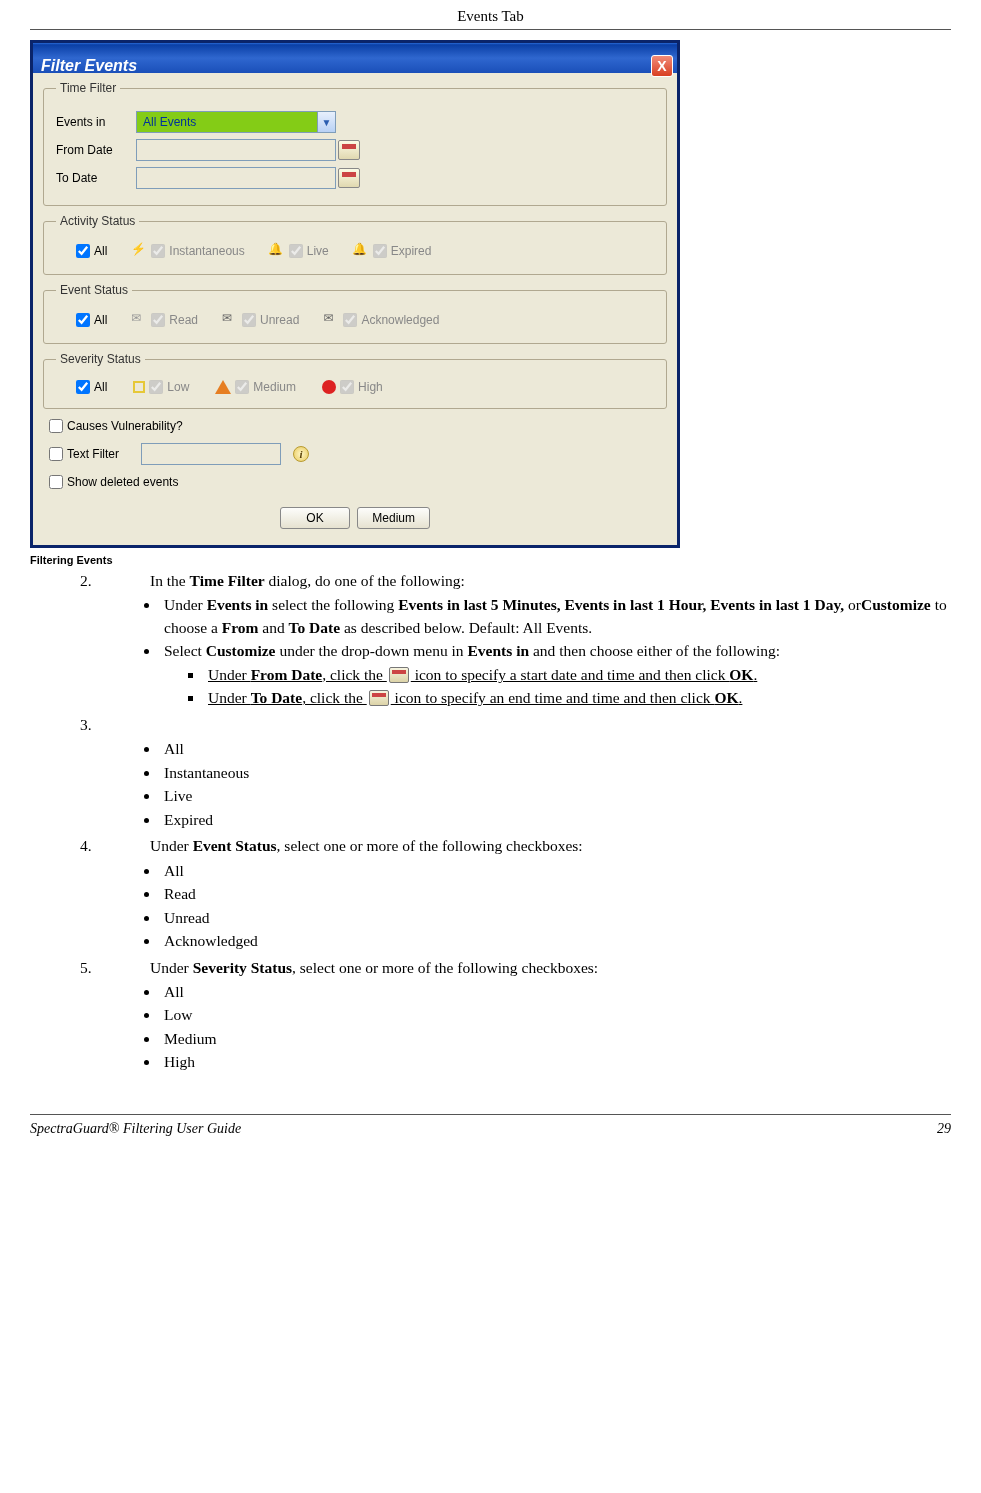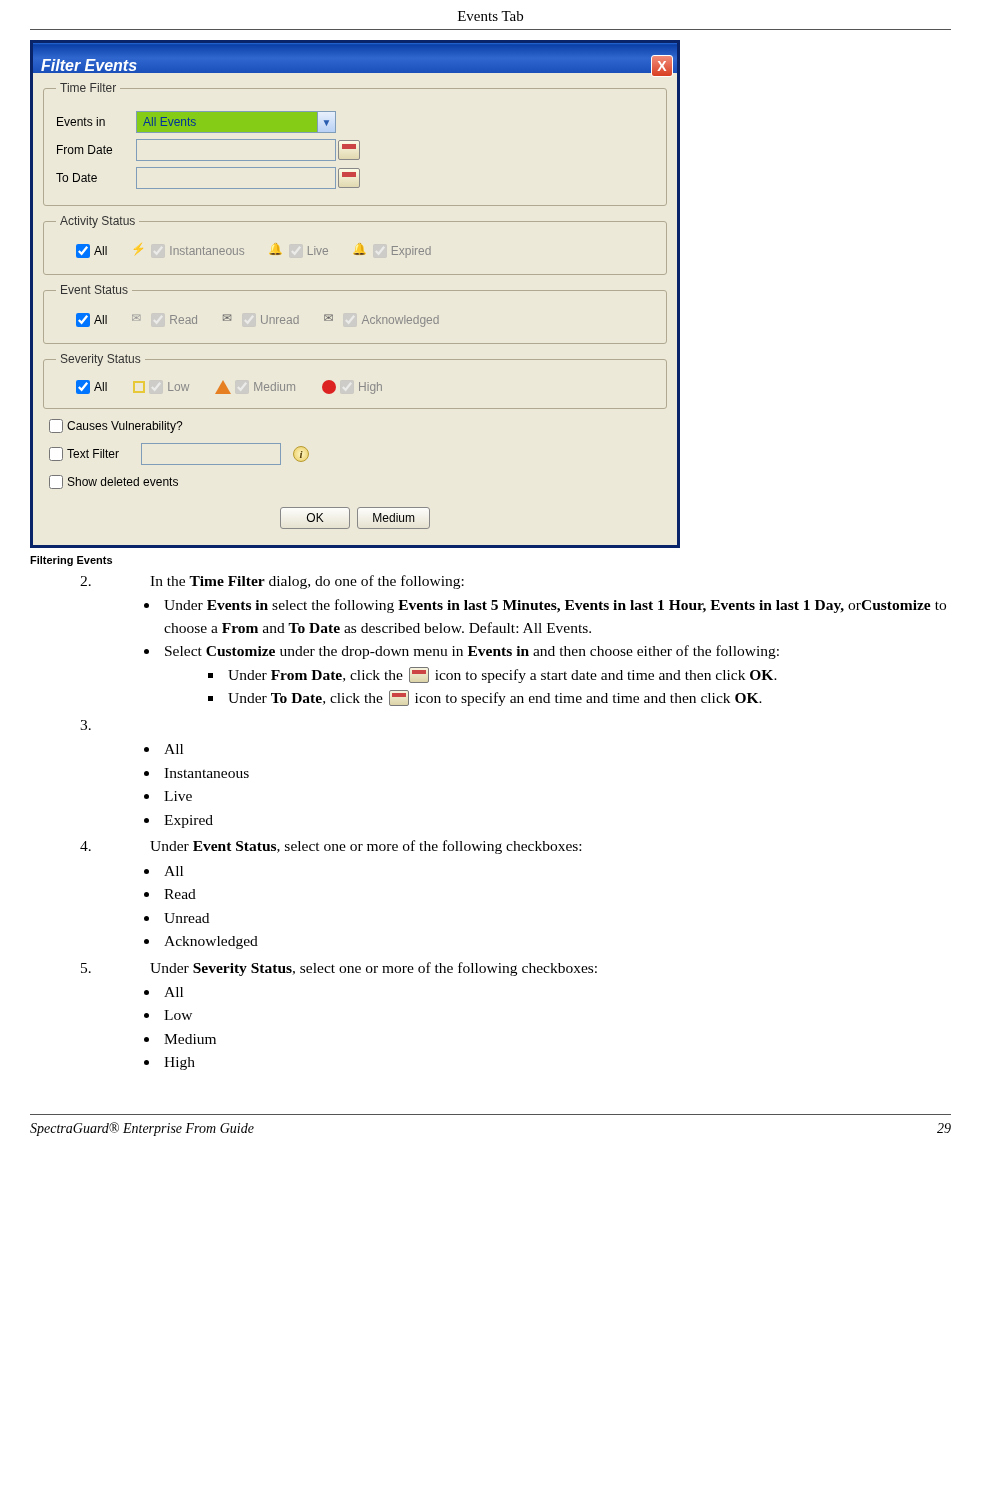--- a/index.html
+++ b/index.html
@@ -200,21 +200,21 @@
   .caption {
     font-family: Verdana, Arial, sans-serif;
     font-weight: bold;
     font-size: 11px;
   }
   .doc { font-size: 15.5px; line-height: 1.45; }
   .doc .step { display: flex; margin: 4px 0 2px 50px; }
   .doc .step .num { width: 70px; flex-shrink: 0; }
   .doc ul.bul { list-style: disc; margin-left: 130px; }
   .doc ul.bul > li { margin: 1px 0; padding-left: 4px; }
-  .doc ul.sub { list-style: square; margin-left: 60px; }
+  .doc ul.sub { list-style: square; margin-left: 40px; text-decoration: underline; }
   .doc ul.sub > li { margin: 1px 0; padding-left: 4px; }
   .b { font-weight: bold; }
   .i { }
   .inline-cal {
     display: inline-block;
     width: 20px; height: 16px;
     border: 1px solid #777;
     background: linear-gradient(#f7f4df, #dcd3a8);
     border-radius: 2px;
     vertical-align: -3px;
@@ -413,16 +413,16 @@
     </div>
     <ul class="bul">
       <li>All</li>
       <li>Low</li>
       <li>Medium</li>
       <li>High</li>
     </ul>
   </div>
 
   <div class="page-footer">
-    <span>SpectraGuard® Enterprise From Guide</span>
+    <span>SpectraGuard® Filtering User Guide</span>
     <span class="page-num">29</span>
   </div>
 </div>
 
 </body></html>

